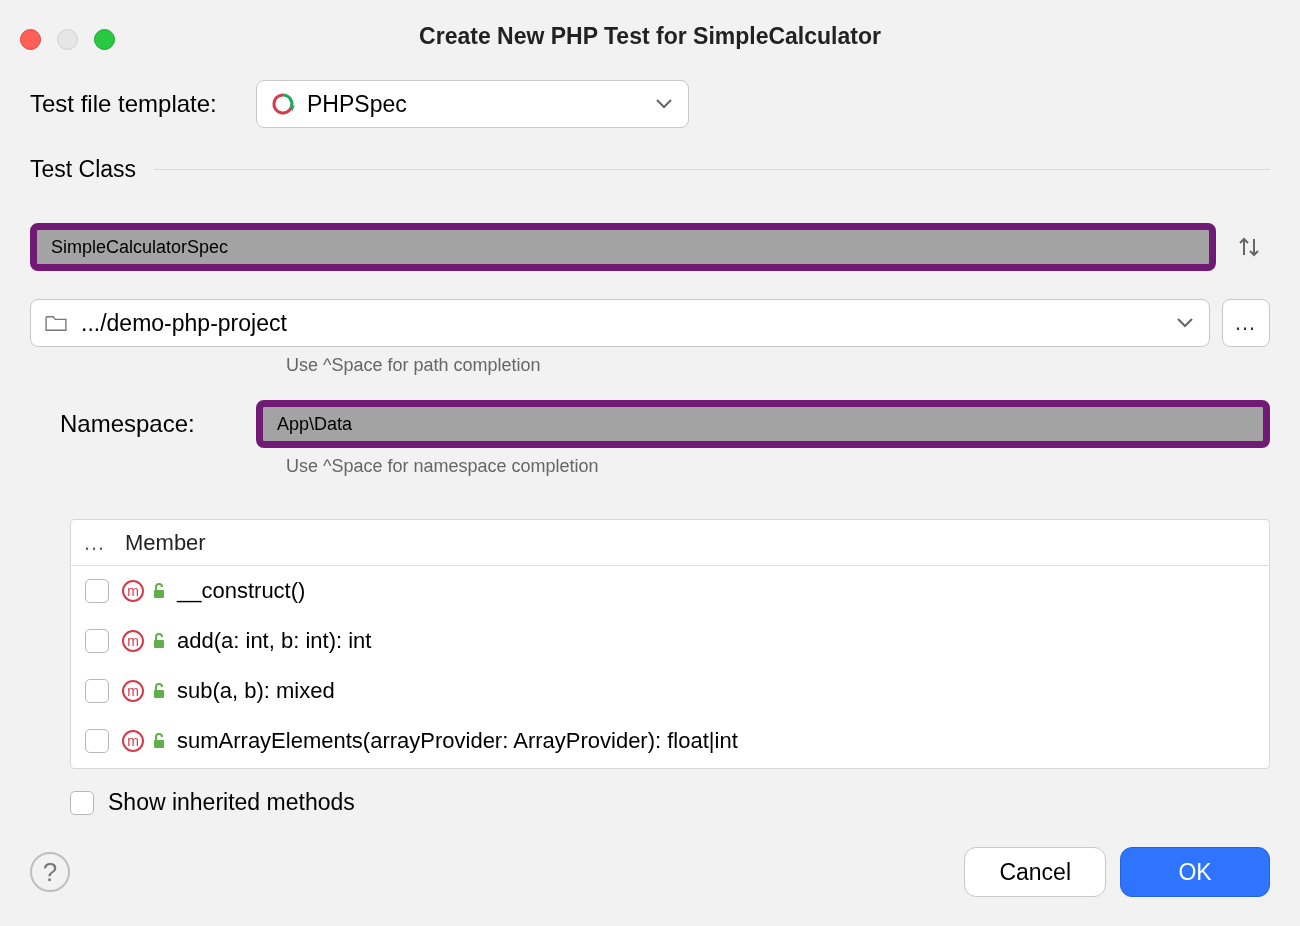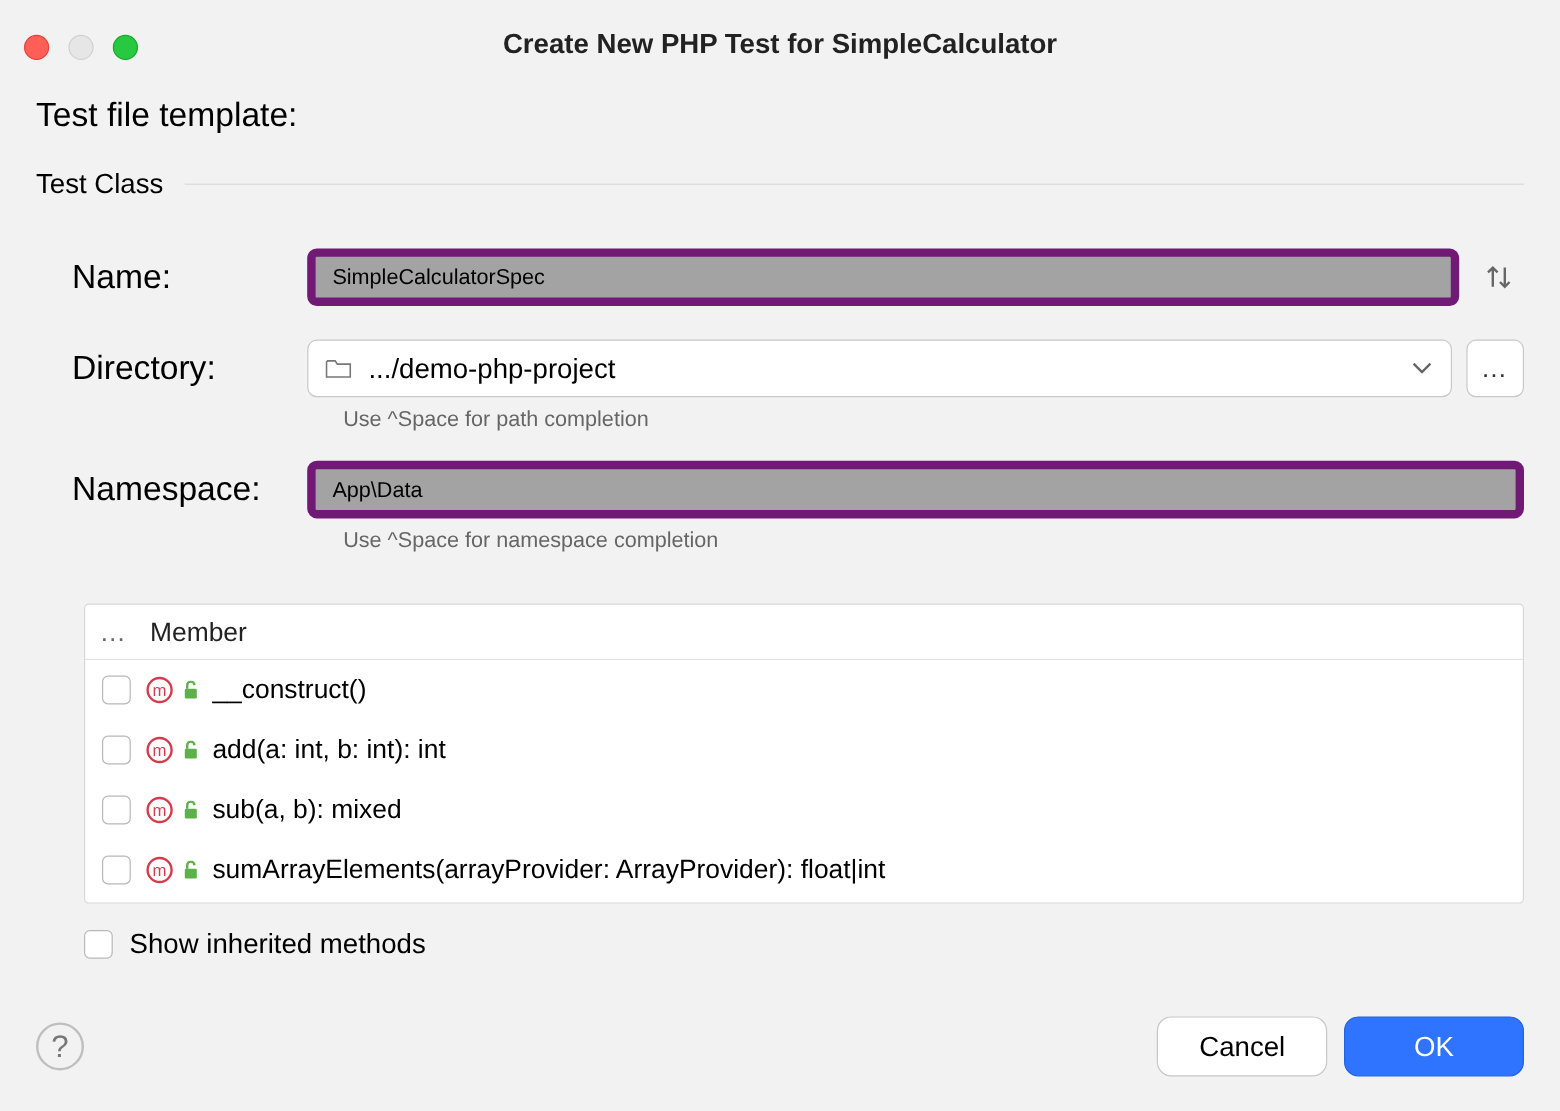--- a/index.html
+++ b/index.html
@@ -27,21 +27,21 @@
   .tl.yellow { background: #e6e6e6; border: 1px solid #d0d0d0; }
   .tl.green { background: #28c840; border: 1px solid #17a82c; }
   .title {
     position: absolute; left: 0; right: 0; text-align: center;
     font-size: 23px; font-weight: 600; color: #222;
     pointer-events: none;
   }
   .content { flex: 1; padding: 30px 30px 0 30px; display: flex; flex-direction: column; }
   .row { display: flex; align-items: center; margin-bottom: 28px; }
   .row.tight { margin-bottom: 8px; }
-  .label { font-size: 28px; color: #000; width: 226px; }
+  .label { font-size: 24px; color: #000; width: 226px; }
   .label.indent { padding-left: 30px; }
   .select-like {
     display: flex; align-items: center;
     border: 1px solid #c8c8c8; border-radius: 8px;
     background: #fff; height: 48px;
     padding: 0 14px; width: 433px;
     position: relative;
   }
   .select-like .chev {
     position: absolute; right: 16px; top: 50%; transform: translateY(-50%);
@@ -128,40 +128,49 @@
       <div class="tl red"></div>
       <div class="tl yellow"></div>
       <div class="tl green"></div>
     </div>
     <div class="title">Create New PHP Test for SimpleCalculator</div>
   </div>
 
   <div class="content">
     <div class="row">
       <div class="label">Test file template:</div>
+      <div class="select-like">
+        <svg class="phpspec-icon" viewBox="0 0 24 24">
+          <path d="M12 3 A9 9 0 1 0 20.4 15" fill="none" stroke="#d43c4c" stroke-width="3"></path>
+          <path d="M12 3 A9 9 0 0 1 20.4 15" fill="none" stroke="#1fa85d" stroke-width="3"></path>
+          <polygon points="20.4,15 24,13 21,20" fill="#1fa85d"></polygon>
+        </svg>
+        <span class="select-text">PHPSpec</span>
+        <svg class="chev" width="16" height="10" viewBox="0 0 16 10">
+            <path d="M1 1 L8 8 L15 1" fill="none" stroke="#666" stroke-width="2"></path>
+          </svg>
+      </div>
     </div>
 
     <div class="legend-row">
       <div class="legend">Test Class</div>
       <div class="hr"></div>
     </div>
 
     <div class="row">
-      <div class="label indent">Name:</div>
       <input class="text-input" value="SimpleCalculatorSpec" style="">
       <div class="sort-btn">
         <svg width="26" height="26" viewBox="0 0 26 26">
           <path d="M8 5 L8 21 M4 9 L8 5 L12 9" fill="none" stroke="#666" stroke-width="2"></path>
           <path d="M18 5 L18 21 M14 17 L18 21 L22 17" fill="none" stroke="#666" stroke-width="2"></path>
         </svg>
       </div>
     </div>
 
     <div class="row tight">
-      <div class="label indent">Directory:</div>
       <div class="dir-row">
         <div class="dir-select">
           <svg class="folder-icon" viewBox="0 0 24 20">
             <path d="M1 4 L1 18 L23 18 L23 6 L11 6 L9 3 L2 3 Z" fill="none" stroke="#777" stroke-width="1.5"></path>
           </svg>
           <span class="select-text">.../demo-php-project</span>
           <svg class="chev" width="16" height="10" viewBox="0 0 16 10">
               <path d="M1 1 L8 8 L15 1" fill="none" stroke="#666" stroke-width="2"></path>
             </svg>
         </div>

